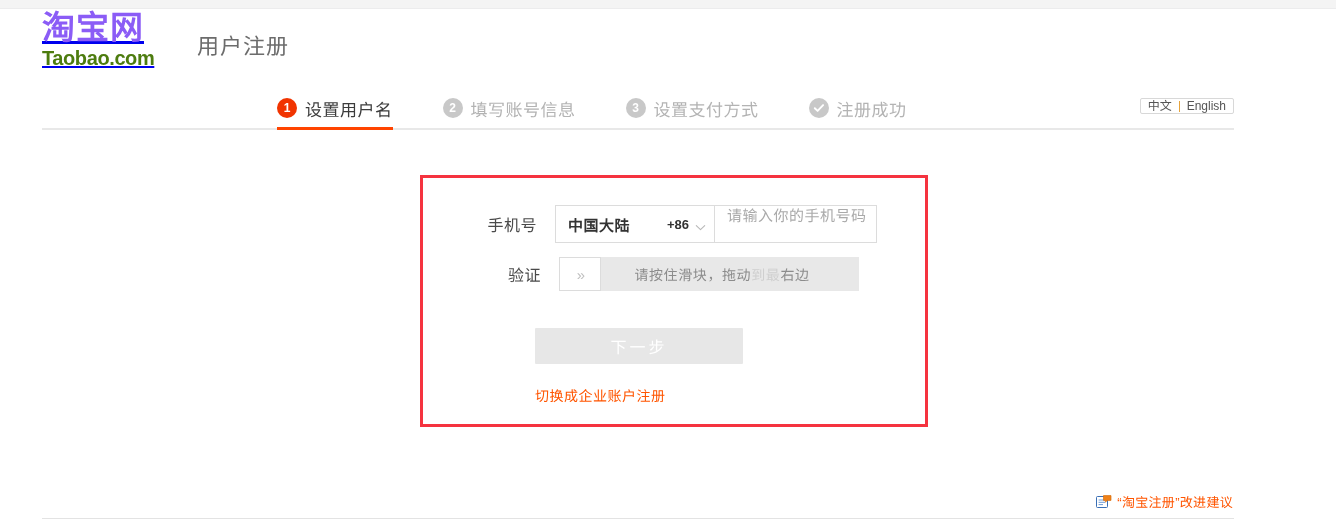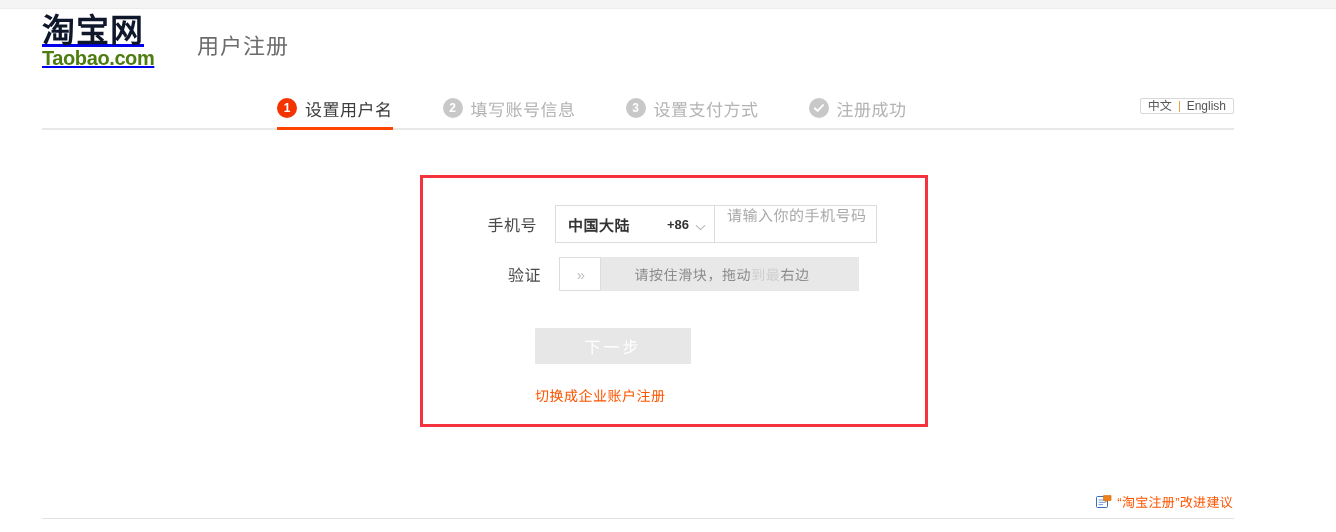--- a/index.html
+++ b/index.html
@@ -36,24 +36,24 @@
     height: 62px;
   }
   .logo-block {
     position: absolute;
     left: 0;
     top: 0;
     width: 140px;
     height: 58px;
   }
   .logo-cn {
-    font-family: Liberation Sans, sans-serif;
+    font-family: Liberation Mono, monospace;
     font-size: 33px;
     font-weight: bold;
-    color: #0f172a;
+    color: #8b5cf6;
     letter-spacing: 1px;
     line-height: 34px;
     display: block;
     white-space: nowrap;
   }
   .logo-en {
     font-family: Liberation Sans, sans-serif;
     font-size: 20px;
     font-weight: bold;
     color: #4d7c0f;
@@ -283,21 +283,21 @@
     letter-spacing: 0.6px;
     white-space: nowrap;
     padding-right: 16px;
   }
   .slider-text .faded { color: #cfcfcf; }
 
   .next-button {
     position: absolute;
     left: 115px;
     top: 153px;
-    width: 156px;
+    width: 208px;
     height: 36px;
     background: #e7e7e7;
     border: none;
     color: #ffffff;
     font-size: 16px;
     letter-spacing: 3px;
     font-family: "Liberation Sans", "DejaVu Sans", sans-serif;
     cursor: default;
     border-radius: 1px;
   }

